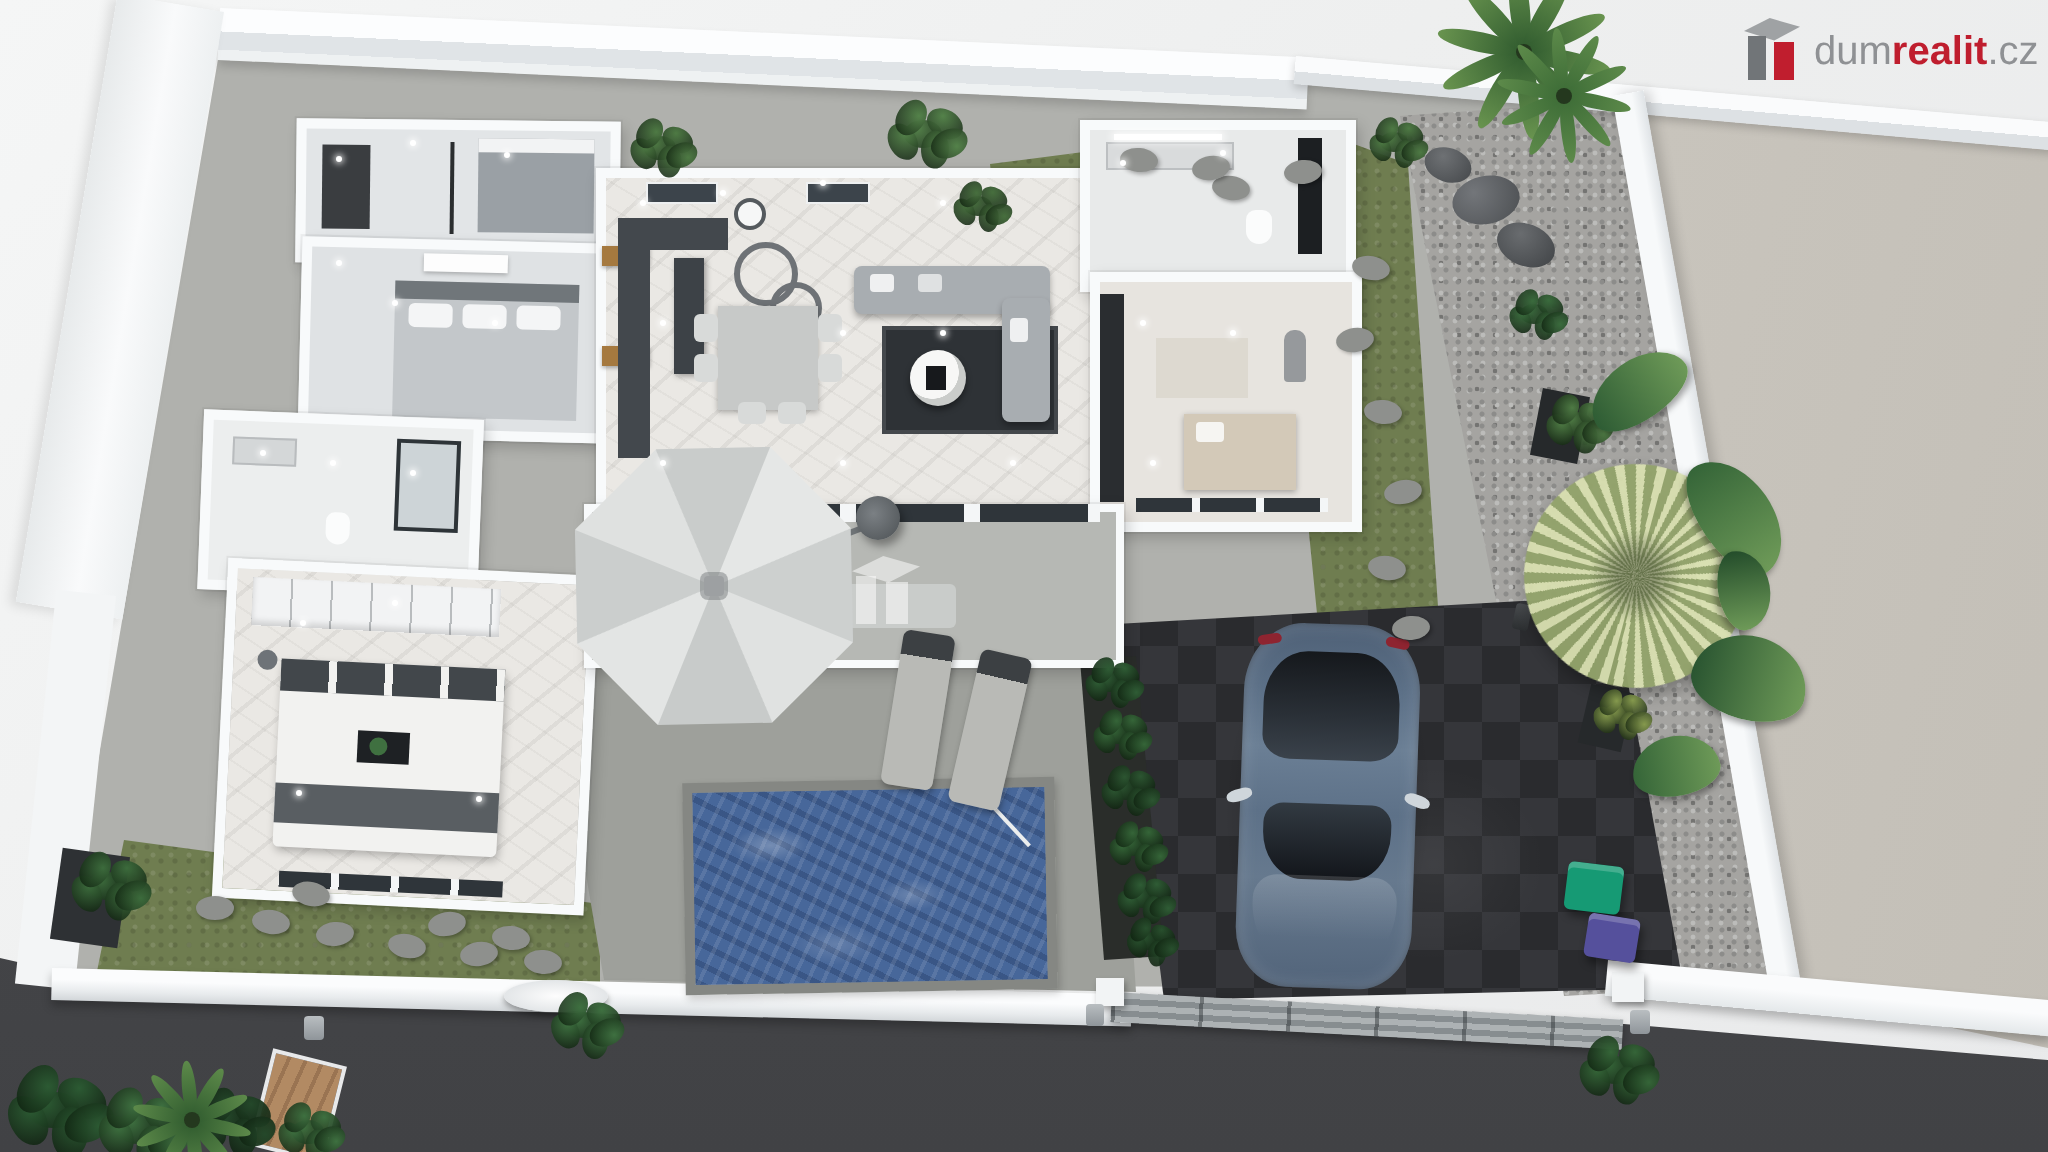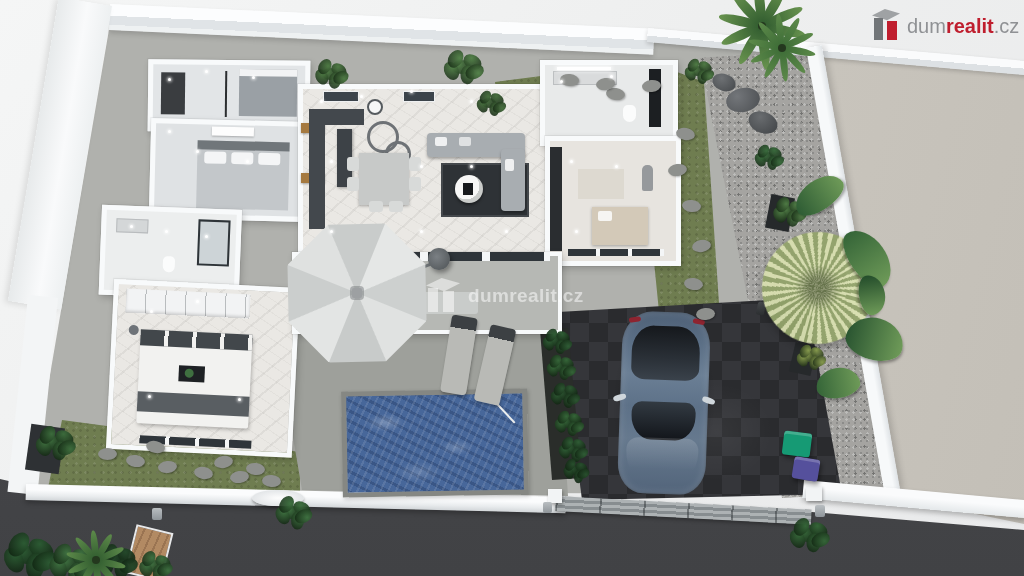--- a/index.html
+++ b/index.html
@@ -450,21 +450,20 @@
     <div class="dot" style="position: absolute; left: 330px; top: 230px;"></div>
     <div class="dot" style="position: absolute; left: 420px; top: 230px;"></div>
     <div class="dot" style="position: absolute; left: 505px; top: 230px;"></div>
     <div class="a logo-line" style="left:426px;top:274px;height:44px;opacity:.95;">
     <div class="a" style="position:relative;width:34px;height:40px;margin-right:8px;">
       <div class="a" style="left:0;top:2px;width:34px;height:20px;background:rgba(255,255,255,.55);
            clip-path:polygon(0 38%,46% 0,100% 26%,54% 66%);"></div>
       <div class="a" style="left:2px;top:12px;width:10px;height:24px;background:rgba(255,255,255,.55);"></div>
       <div class="a" style="left:17px;top:15px;width:11px;height:21px;background:rgba(255,255,255,.55);"></div>
     </div>
-    <span class="txt-wm">dumrealit.cz</span>
   </div>
 
   <div class="a logo-line" style="left:872px;top:8px;height:36px;">
     <div class="a" style="position:relative;width:28px;height:34px;margin-right:7px;">
       <div class="a" style="left:0;top:0;width:28px;height:17px;background:#9fa2a4;
            clip-path:polygon(0 38%,46% 0,100% 26%,54% 66%);"></div>
       <div class="a" style="left:2px;top:9px;width:9px;height:22px;background:#717578;"></div>
       <div class="a" style="left:15px;top:12px;width:10px;height:19px;background:#c01e2e;"></div>
     </div>
     <span style="font-size:20px;color:#8f9194;">dum</span>

